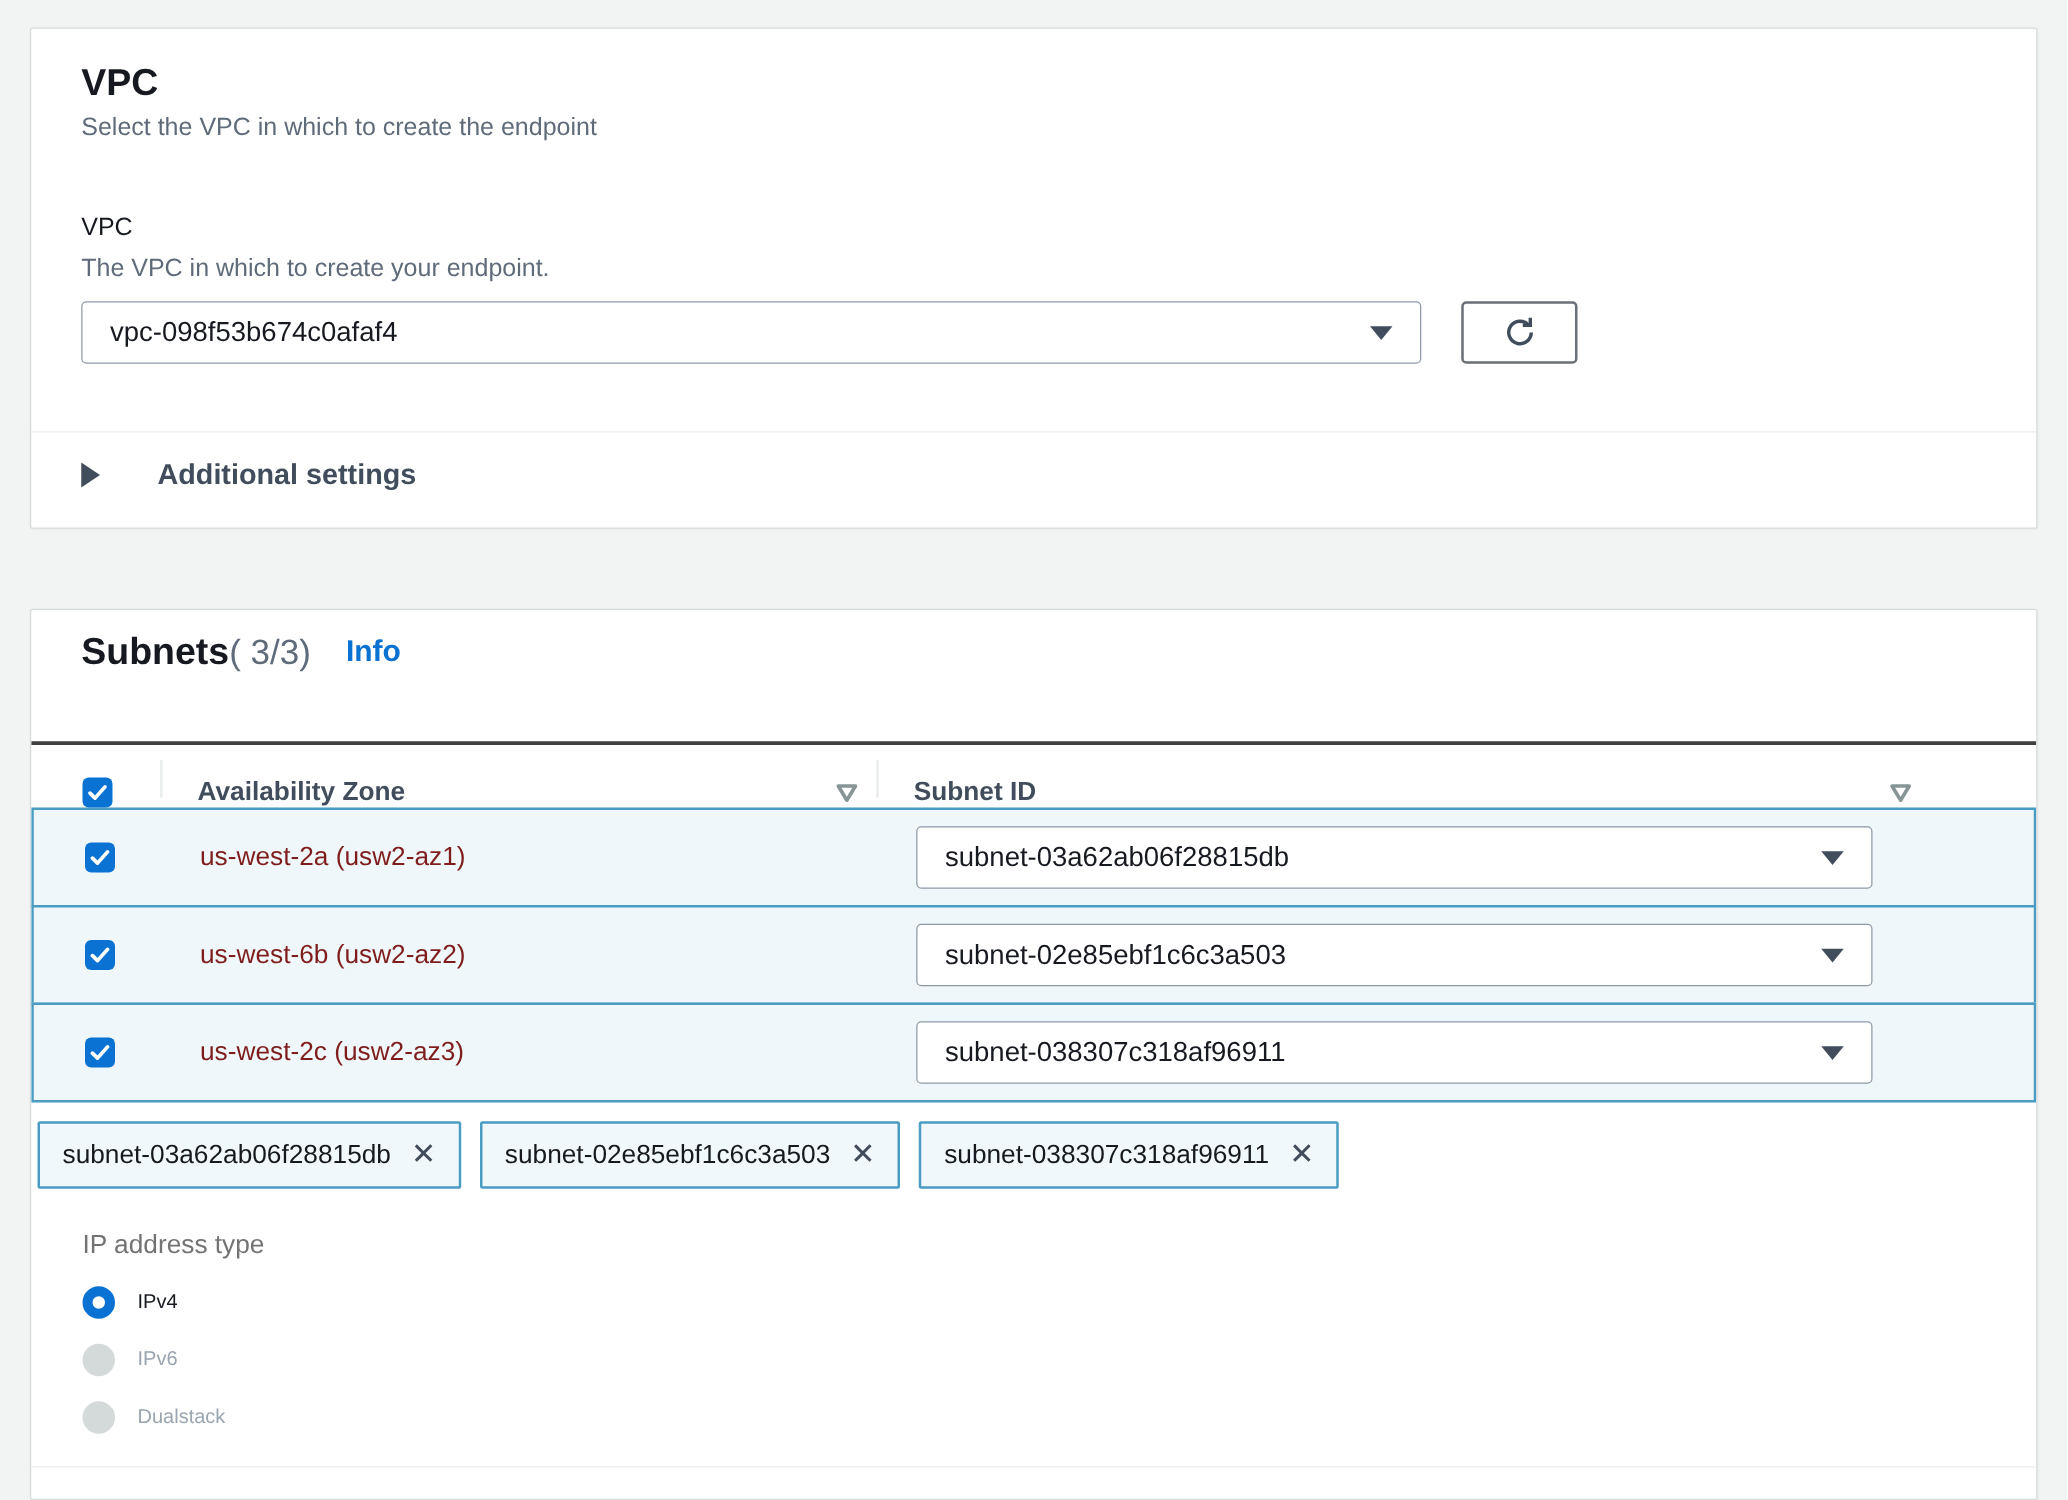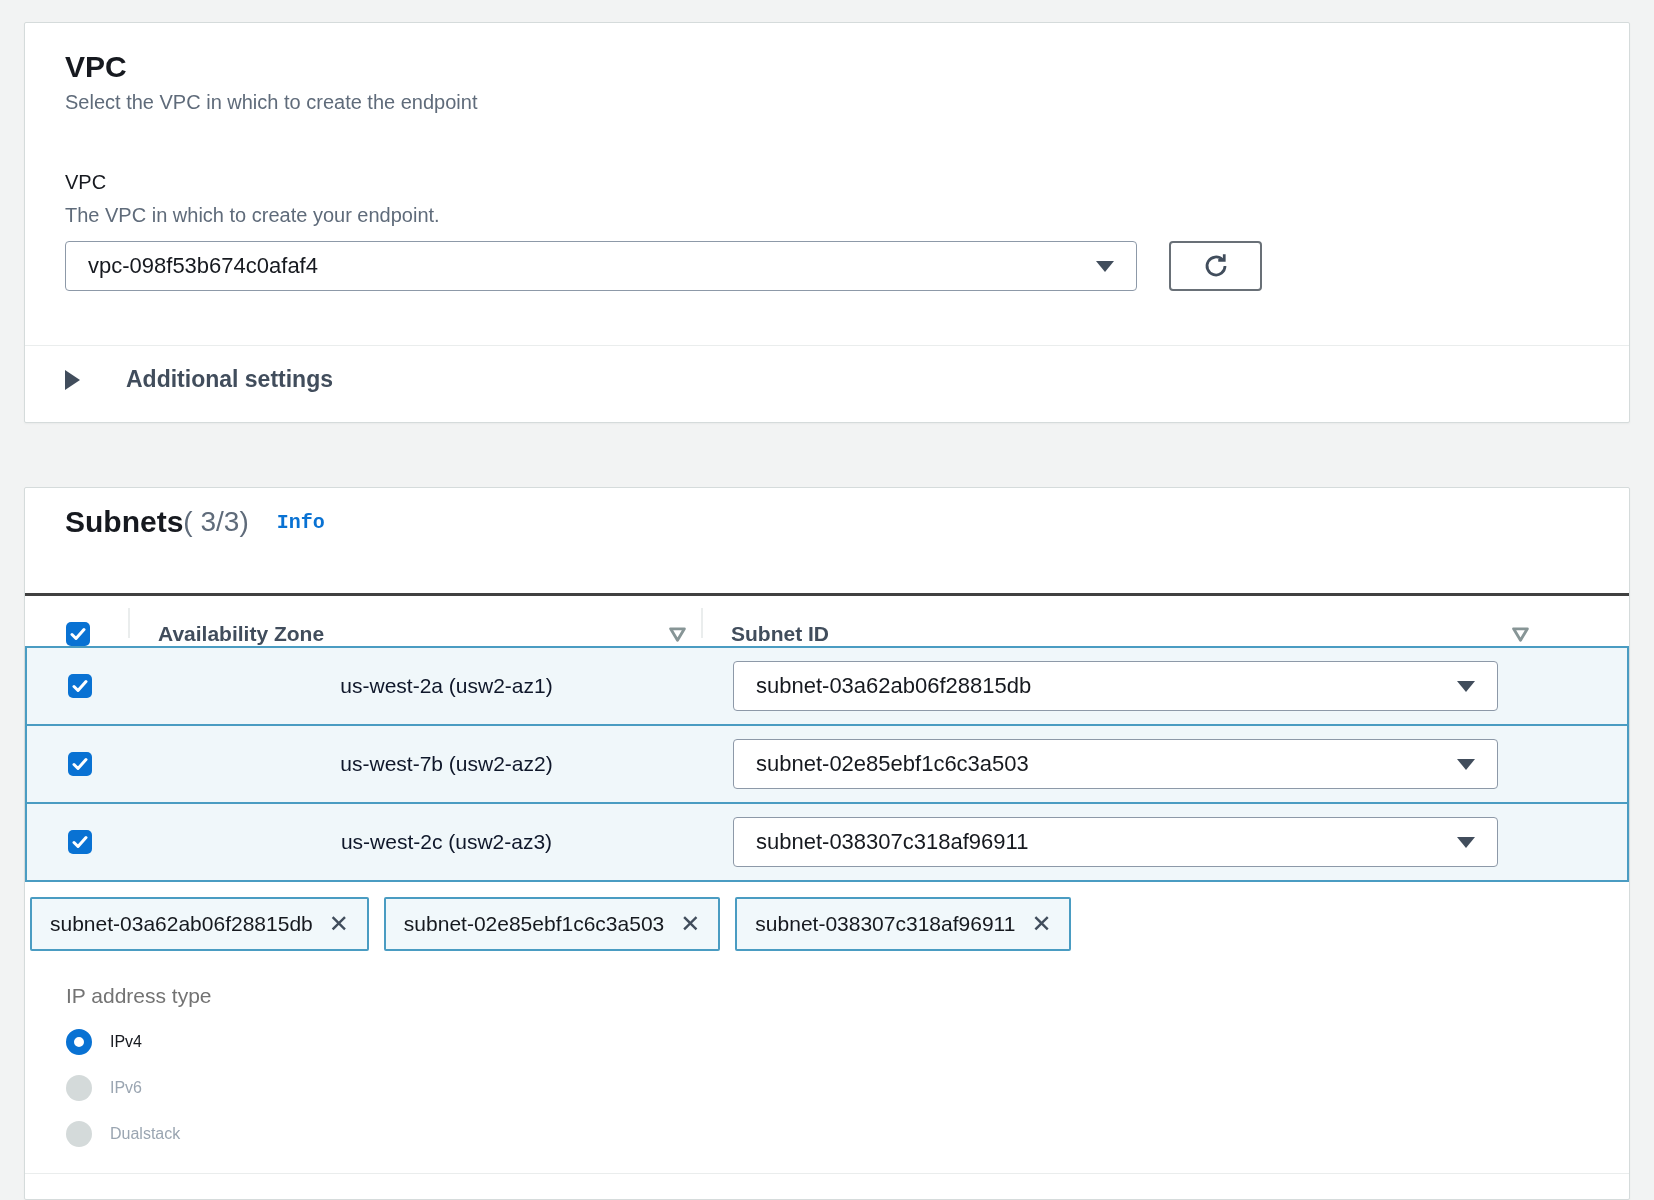--- a/index.html
+++ b/index.html
@@ -53,21 +53,21 @@
   .expand-tri {
     width:0; height:0; flex:none;
     border-top:10px solid transparent; border-bottom:10px solid transparent;
     border-left:15px solid #414d5c;
   }
   .expander-label { font-size:23px; font-weight:700; color:#414d5c; margin-left:22px; }
 
   
   .subnets-header { display:flex; align-items:center; padding:16px 40px 0 40px; }
   .subnets-count { font-size:28px; font-weight:400; color:#5f6b7a; margin-left:0; }
-  .info-link { font-size:20px; font-weight:700; color:#0972d3; margin-left:28px; text-decoration:none; cursor:pointer;font-family:Liberation Mono, monospace; }
+  .info-link { font-size:24px; font-weight:700; color:#0972d3; margin-left:28px; text-decoration:none; cursor:pointer; }
 
   .table-header {
     margin-top:53px; height:53px;
     border-top:3px solid #404040;
     display:flex; align-items:flex-end; position:relative;
   }
   .vdiv { position:absolute; top:12px; width:2px; height:30px; background:#eaeded; }
   .vdiv-1 { left:103px; }
   .vdiv-2 { left:676px; }
   .th-check { width:133px; padding-left:41px; flex:none; display:flex; align-items:center; }
@@ -82,21 +82,21 @@
     cursor:pointer; flex:none;
   }
 
   .t-row {
     height:80px; background:#f0f7fa;
     border:2px solid #4a9cc2;
     display:flex; align-items:center;
   }
   .t-row + .t-row { margin-top:-2px; }
   .td-check { width:133px; padding-left:41px; flex:none; display:flex; align-items:center; }
-  .td-az { width:573px; flex:none; font-size:21px; color:#0f172a;text-align:center; }
+  .td-az { width:573px; flex:none; font-size:21px; color:#7f1d1d; }
   .td-subnet { flex:1; padding-right:129px; }
   .row-select { width:100%; }
 
   .tokens { display:flex; gap:15px; margin-top:15px; padding-left:5px; }
   .token {
     height:54px; background:#f1f8fb;
     border:2px solid #4a9cc2; border-radius:2px;
     display:flex; align-items:center; padding:0 18px;
     font-size:21px; color:#16191f;
   }
@@ -205,21 +205,21 @@
   </div>
 
   <div class="t-row">
     <div class="td-check">
       <span class="checkbox">
         <svg width="16" height="14" viewBox="0 0 16 14">
             <path d="M2 7.5 L6 11.5 L14 2.5" fill="none" stroke="#ffffff" stroke-width="3" stroke-linecap="round" stroke-linejoin="round"></path>
           </svg>
       </span>
     </div>
-    <div class="td-az">us-west-7b (usw2-az2)</div>
+    <div class="td-az">us-west-6b (usw2-az2)</div>
     <div class="td-subnet">
       <div class="select row-select">
         <span>subnet-02e85ebf1c6c3a503</span>
         <span class="caret"></span>
       </div>
     </div>
   </div>
 
   <div class="t-row">
     <div class="td-check">

